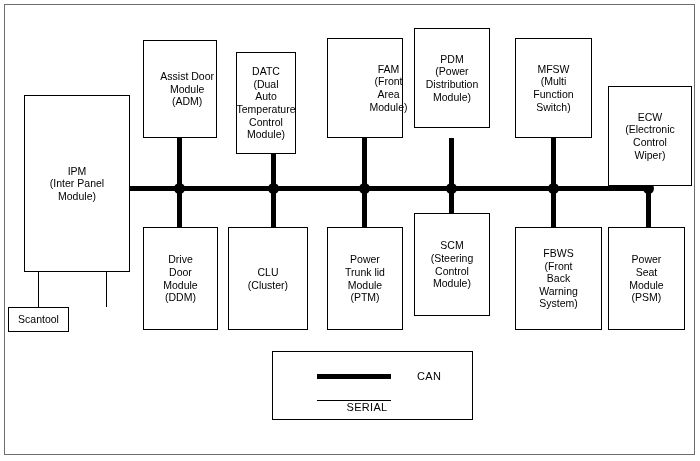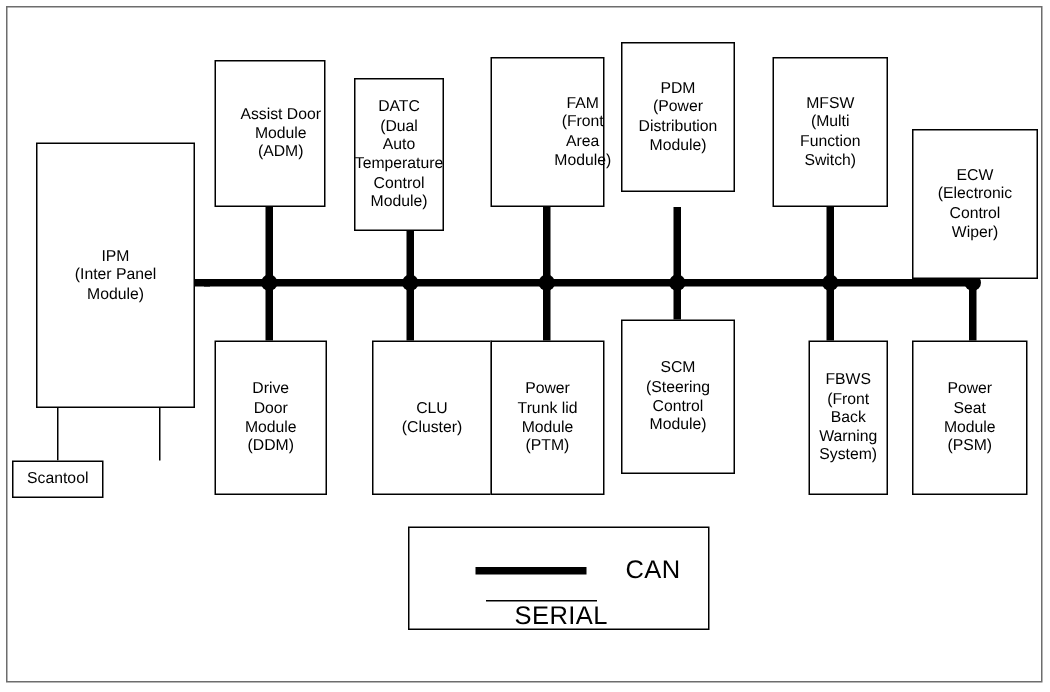--- a/index.html
+++ b/index.html
@@ -97,21 +97,21 @@
     width: 74px;
     height: 5px;
     background: #000000;
   }
   .legend-swatch-serial {
     width: 74px;
     height: 1.3px;
     background: #000000;
   }
   .legend-text {
-    font-size: 17px;
+    font-size: 11px;
     color: #000000;
     margin-left: 26px;
     letter-spacing: 0.3px;
   }
 </style>
 </head>
 <body>
 
 <div id="canvas">
 
@@ -183,21 +183,21 @@
 
   <div class="can-stub" style="left:177px; top:188px; height:40px;"></div>
   <div class="mod-box" style="left:143px; top:227px; width:75px; height:103px;">
     <div class="label">Drive
 Door
 Module
 (DDM)</div>
   </div>
 
   <div class="can-stub" style="left:271px; top:188px; height:40px;"></div>
-  <div class="mod-box" style="left:248px; top:227px; width:80px; height:103px;">
+  <div class="mod-box" style="left:228px; top:227px; width:80px; height:103px;">
     <div class="label">CLU
 (Cluster)</div>
   </div>
 
   <div class="can-stub" style="left:362px; top:188px; height:40px;"></div>
   <div class="mod-box" style="left:327px; top:227px; width:76px; height:103px;">
     <div class="label">Power
 Trunk lid
 Module
 (PTM)</div>
@@ -205,21 +205,21 @@
 
   <div class="can-stub" style="left:449px; top:188px; height:40px;"></div>
   <div class="mod-box" style="left:414px; top:213px; width:76px; height:103px;">
     <div class="label">SCM
 (Steering
 Control
 Module)</div>
   </div>
 
   <div class="can-stub" style="left:551px; top:188px; height:40px;"></div>
-  <div class="mod-box" style="left:515px; top:227px; width:53px; height:103px;margin-left:24px;">
+  <div class="mod-box" style="left:515px; top:227px; width:87px; height:103px;">
     <div class="label">FBWS
 (Front
 Back
 Warning
 System)</div>
   </div>
 
   <div class="can-stub" style="left:646px; top:188px; height:40px;"></div>
   <div class="mod-box" style="left:608px; top:227px; width:77px; height:103px;">
     <div class="label">Power

